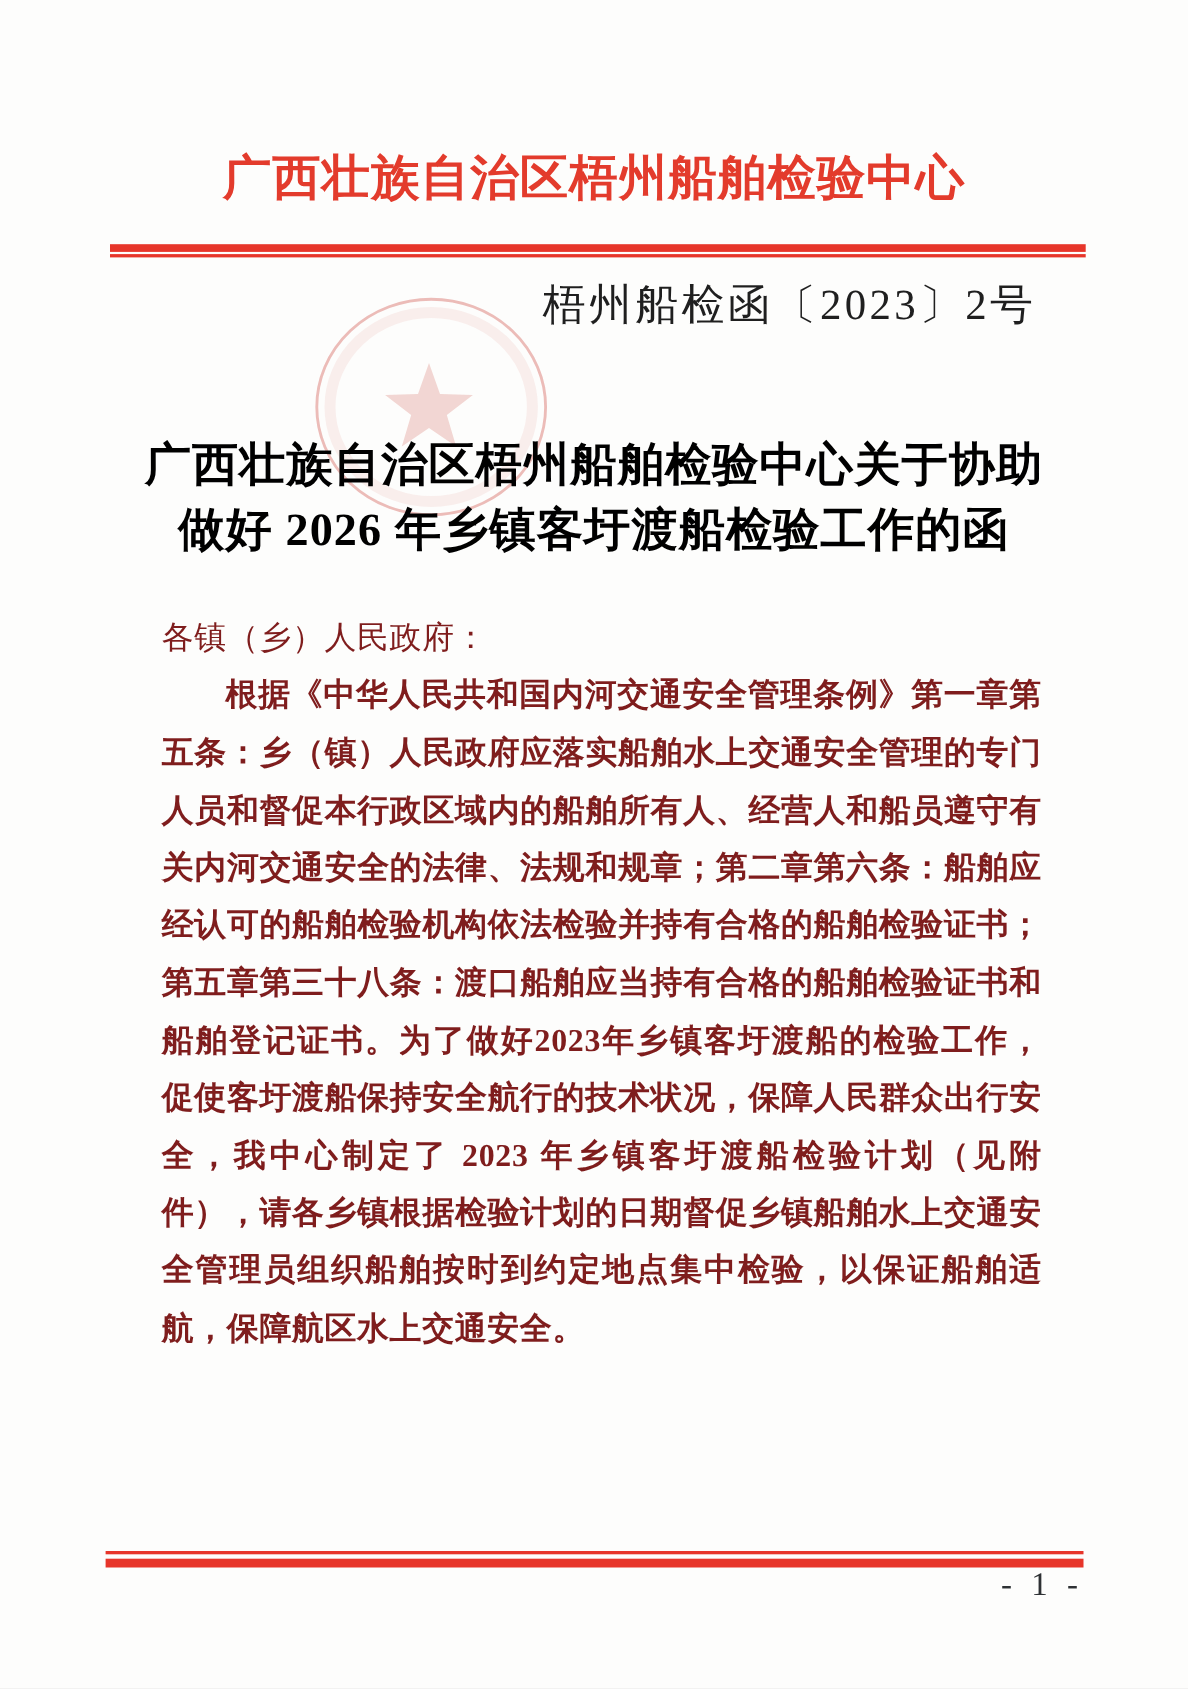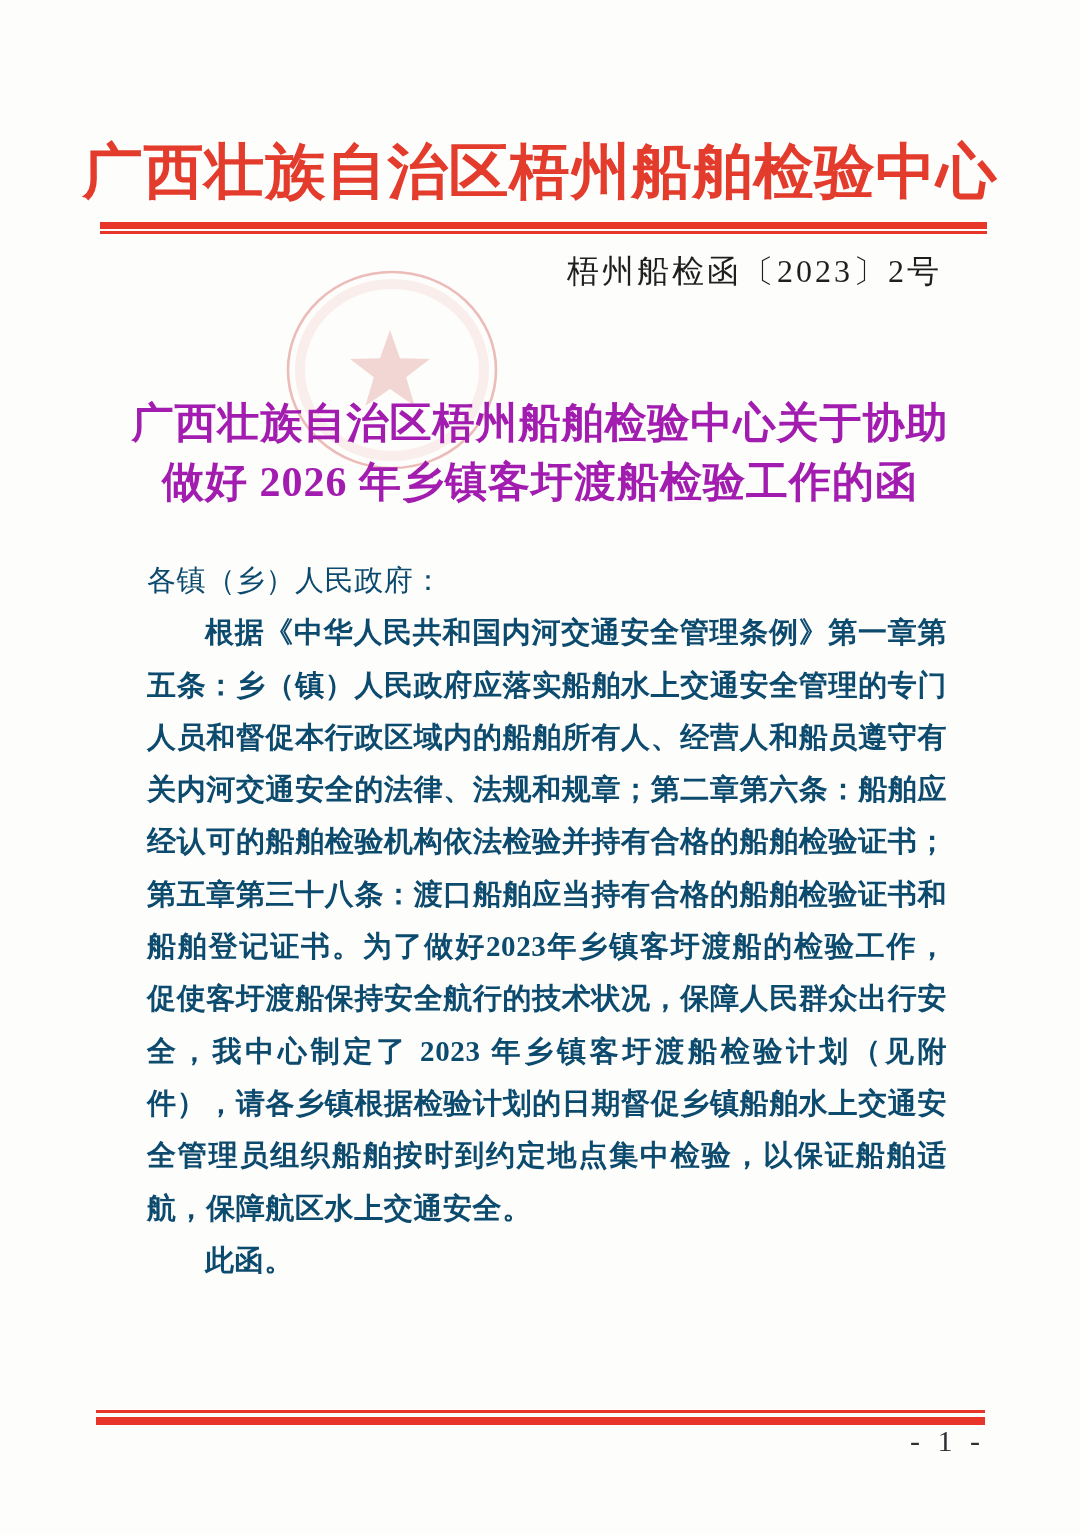--- a/index.html
+++ b/index.html
@@ -14,40 +14,40 @@
   }
 
   
   .org-name {
     position: absolute;
     top: 132px;
     left: 0;
     width: 100%;
     margin: 0;
     text-align: center;
-    font-size: 60px;
+    font-size: 44px;
     font-weight: 700;
     letter-spacing: 1px;
     color: #e33b2c;
     white-space: nowrap;
   }
   .rule-top {
     position: absolute;
     left: 100px;
     top: 222px;
     width: 887px;
   }
   .rule-top .thick { height: 7px; background: #e7352a; }
   .rule-top .thin  { height: 3px; background: #e7352a; margin-top: 2px; }
 
   .doc-number {
     position: absolute;
     top: 250px;
     right: 138px;
-    font-size: 32px;
+    font-size: 39px;
     letter-spacing: 3px;
     color: #1f1f1f;
     white-space: nowrap;
   }
 
   
   .seal {
     position: absolute;
     left: 284px;
     top: 268px;
@@ -60,34 +60,34 @@
   .doc-title {
     position: absolute;
     top: 394px;
     left: 0;
     width: 100%;
     margin: 0;
     text-align: center;
     font-size: 42px;
     line-height: 59px;
     font-weight: 700;
-    color: #a21caf;
+    color: #000000;
     letter-spacing: 1px;
   }
 
   
   .body-text {
     position: absolute;
     left: 147px;
     top: 554px;
     width: 800px;
     font-size: 29px;
     line-height: 52.3px;
     letter-spacing: 0.6px;
-    color: #0c4a6e;
+    color: #7f1d1d;
     text-align: justify;
   }
   .body-text p { margin: 0; }
   .body-text .indent { text-indent: 2em; font-weight: bold; }
 
   
   .rule-bottom {
     position: absolute;
     left: 96px;
     top: 1410px;
@@ -127,21 +127,20 @@
   </svg>
 
   <h2 class="doc-title">
     <span style="display:block">广西壮族自治区梧州船舶检验中心关于协助</span>
     <span style="display:block">做好 2026 年乡镇客圩渡船检验工作的函</span>
   </h2>
 
   <main class="body-text">
     <p class="salutation">各镇（乡）人民政府：</p>
     <p class="indent">根据《中华人民共和国内河交通安全管理条例》第一章第五条：乡（镇）人民政府应落实船舶水上交通安全管理的专门人员和督促本行政区域内的船舶所有人、经营人和船员遵守有关内河交通安全的法律、法规和规章；第二章第六条：船舶应经认可的船舶检验机构依法检验并持有合格的船舶检验证书；第五章第三十八条：渡口船舶应当持有合格的船舶检验证书和船舶登记证书。为了做好2023年乡镇客圩渡船的检验工作，促使客圩渡船保持安全航行的技术状况，保障人民群众出行安全，我中心制定了 2023 年乡镇客圩渡船检验计划（见附件），请各乡镇根据检验计划的日期督促乡镇船舶水上交通安全管理员组织船舶按时到约定地点集中检验，以保证船舶适航，保障航区水上交通安全。</p>
-    <p class="indent">此函。</p>
   </main>
 
   <div class="rule-bottom">
     <div class="thin"></div>
     <div class="thick"></div>
   </div>
 
   <div class="page-number">- 1 -</div>
 
 </div>

